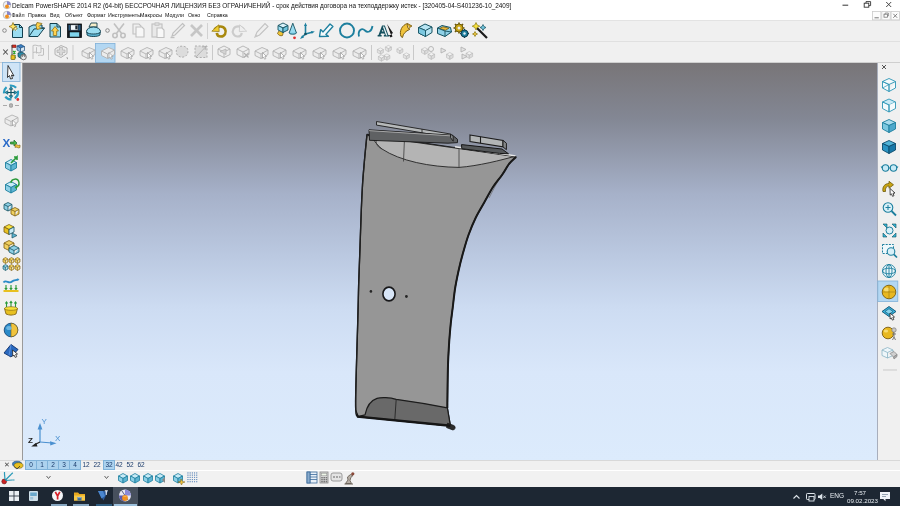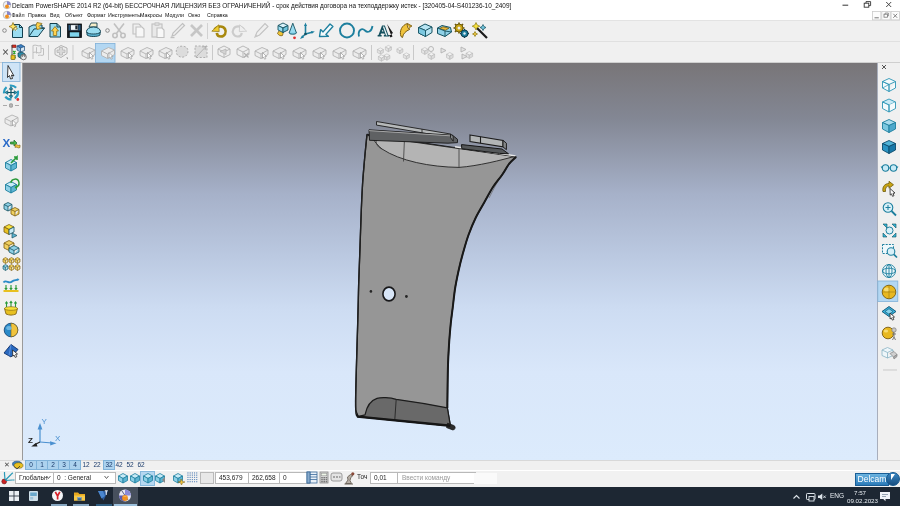--- a/index.html
+++ b/index.html
@@ -56,36 +56,20 @@
   <span class="lvlbtn lvlon" style="left:47px;">2</span>
   <span class="lvlbtn lvlon" style="left:58px;">3</span>
   <span class="lvlbtn lvlon" style="left:69px;">4</span>
   <span class="lvlbtn" style="left:81px;">12</span>
   <span class="lvlbtn" style="left:92px;">22</span>
   <span class="lvlbtn lvlon" style="left:103px;">32</span>
   <span class="lvlbtn" style="left:114px;">42</span>
   <span class="lvlbtn" style="left:125px;">52</span>
   <span class="lvlbtn" style="left:136px;">62</span>
  </div>
- <div class="abs" style="left:0;top:470px;width:900px;height:17px;">
-  <div class="inset" style="left:15px;top:2px;width:36px;height:10px;line-height:10px;padding-left:3px;">Глобальн</div>
-  <div class="inset" style="left:53px;top:2px;width:58px;height:10px;line-height:10px;padding-left:3px;">0&nbsp;&nbsp;: General</div>
-  <div class="abs" style="left:140px;top:1px;width:13px;height:13px;background:#b5d7f0;border:1px solid #86b8dc;"></div>
-  <div class="inset" style="left:200px;top:2px;width:12px;height:10px;background:#e8e8e8;"></div>
-  <div class="inset" style="left:215px;top:2px;width:30px;height:10px;line-height:10px;padding-left:3px;">453,679</div>
-  <div class="inset" style="left:248px;top:2px;width:28px;height:10px;line-height:10px;padding-left:3px;">262,658</div>
-  <div class="inset" style="left:279px;top:2px;width:26px;height:10px;line-height:10px;padding-left:3px;">0</div>
-  <div class="abs" style="left:357px;top:3px;font-size:6.5px;color:#222;">Точ</div>
-  <div class="inset" style="left:370px;top:2px;width:24px;height:10px;line-height:10px;padding-left:3px;">0,01</div>
-  <div class="inset" style="left:397px;top:1.5px;width:73px;height:10px;line-height:10px;padding-left:4px;color:#999;">Ввести команду</div>
-  <div class="abs" style="left:474px;top:2.5px;width:23px;height:11px;background:#fafafa;"></div>
-  <div class="abs" style="left:855px;top:2.5px;width:32px;height:11px;background:linear-gradient(#6cb4e0,#2a7ab8);border:1px solid #1a5e96;color:#fff;font-size:8.5px;text-align:center;line-height:11px;">Delcam</div>
-  <div class="abs" style="left:886px;top:1.5px;width:12px;height:12px;border-radius:50%;background:linear-gradient(#3a88c4,#184e80);border:1px solid #14568c;"></div>
-  <div class="abs" style="left:890.5px;top:3.5px;width:0;height:0;border-left:4px solid #fff;border-bottom:6px solid transparent;"></div>
- </div>
  <div class="abs" style="left:0;top:487px;width:900px;height:19px;">
   <div class="abs" style="left:113px;top:0;width:25px;height:19px;background:#47505d;"></div>
   <div class="abs" style="left:51px;top:17px;width:16px;height:2px;background:#86a6c0;"></div>
   <div class="abs" style="left:73px;top:17px;width:16px;height:2px;background:#86a6c0;"></div>
   <div class="abs" style="left:96px;top:17px;width:16px;height:2px;background:#2f5d80;"></div>
   <div class="abs" style="left:114px;top:17px;width:23px;height:2px;background:#9cc0dc;"></div>
   <span class="tbtext" style="left:830px;top:5px;font-size:6.5px;">ENG</span>
   <span class="tbtext" style="left:854px;top:1.5px;font-size:6.2px;">7:57</span>
   <span class="tbtext" style="left:847px;top:9.5px;font-size:6.2px;">09.02.2023</span>
  </div>

